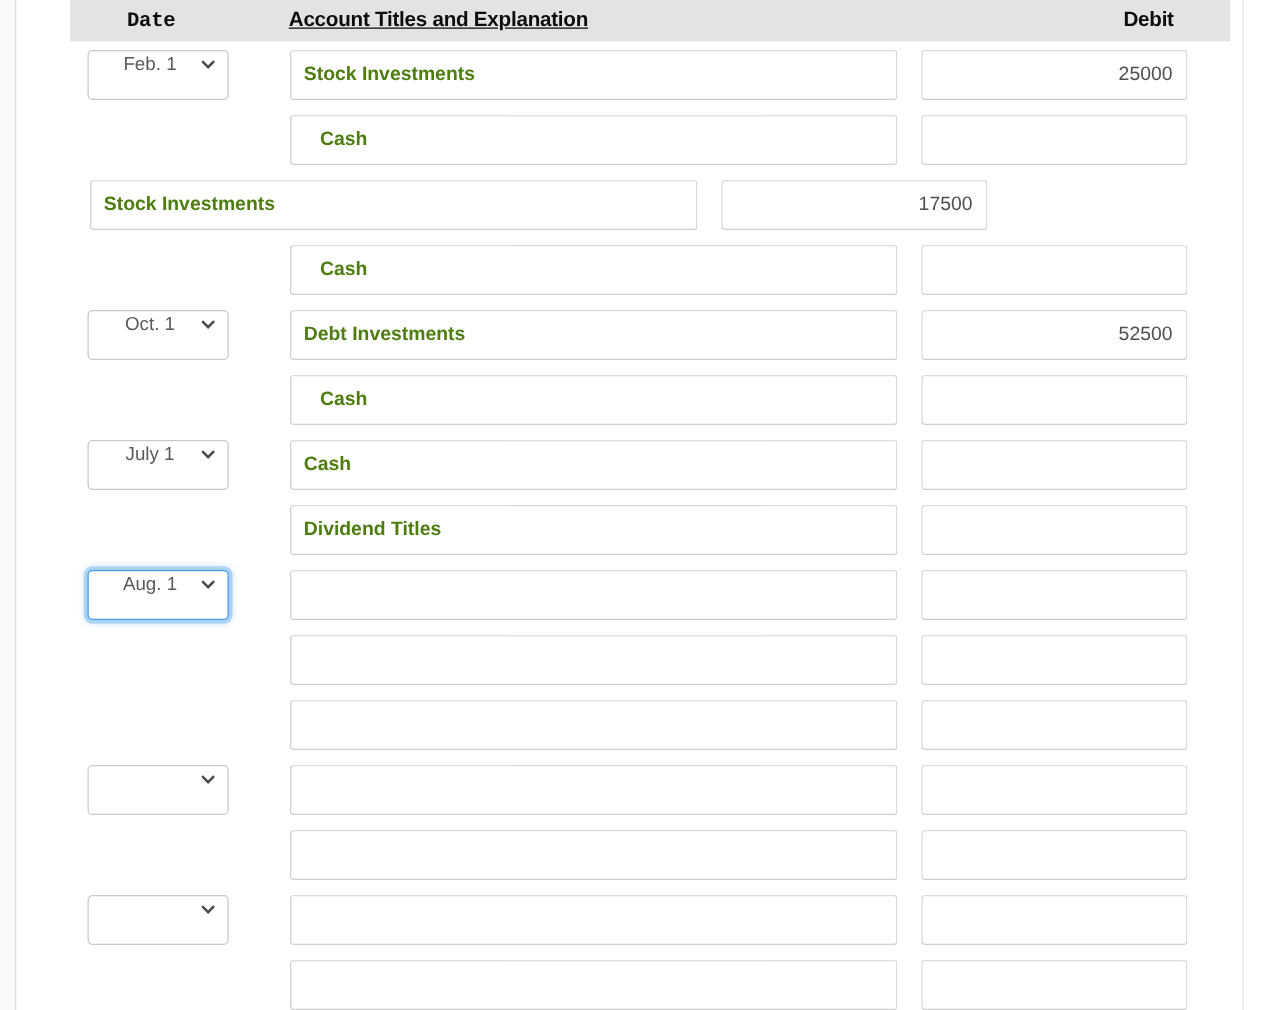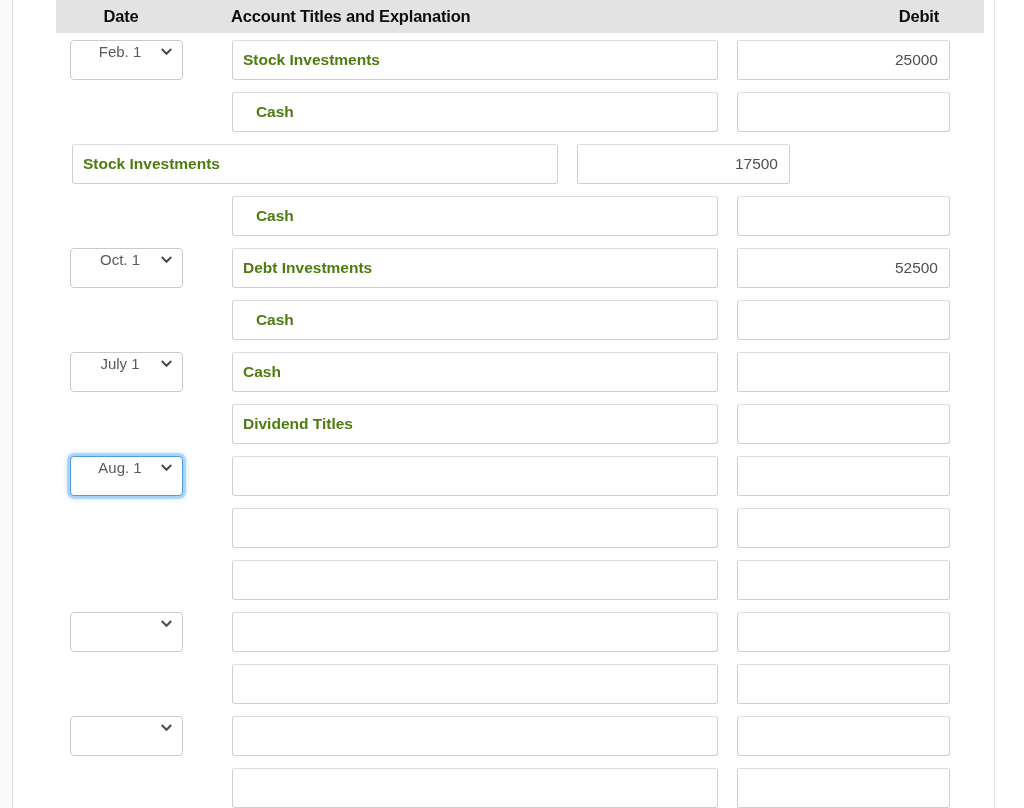--- a/index.html
+++ b/index.html
@@ -49,22 +49,22 @@
     background: #e3e3e3;
     align-items: center;
   }
   .th {
     font-weight: bold;
     font-size: 16.5px;
     color: #0d0d0d;
     letter-spacing: -0.2px;
     white-space: nowrap;
   }
-  .th-date      { width: 130px; text-align: center; }
-  .th-account   { width: 500px; text-align: left; padding-left: 45px; }
+  .th-date      { width: 130px; text-align: center; font-family: Liberation Mono, monospace; }
+  .th-account   { width: 500px; text-align: left; padding-left: 45px; text-decoration: underline; }
   .th-debit     { width: 255px; text-align: right; padding-right: 2px; }
 
   .rows { padding-top: 7px; }
 
   .row {
     display: flex;
     align-items: flex-start;
     height: 52px;
   }
 

